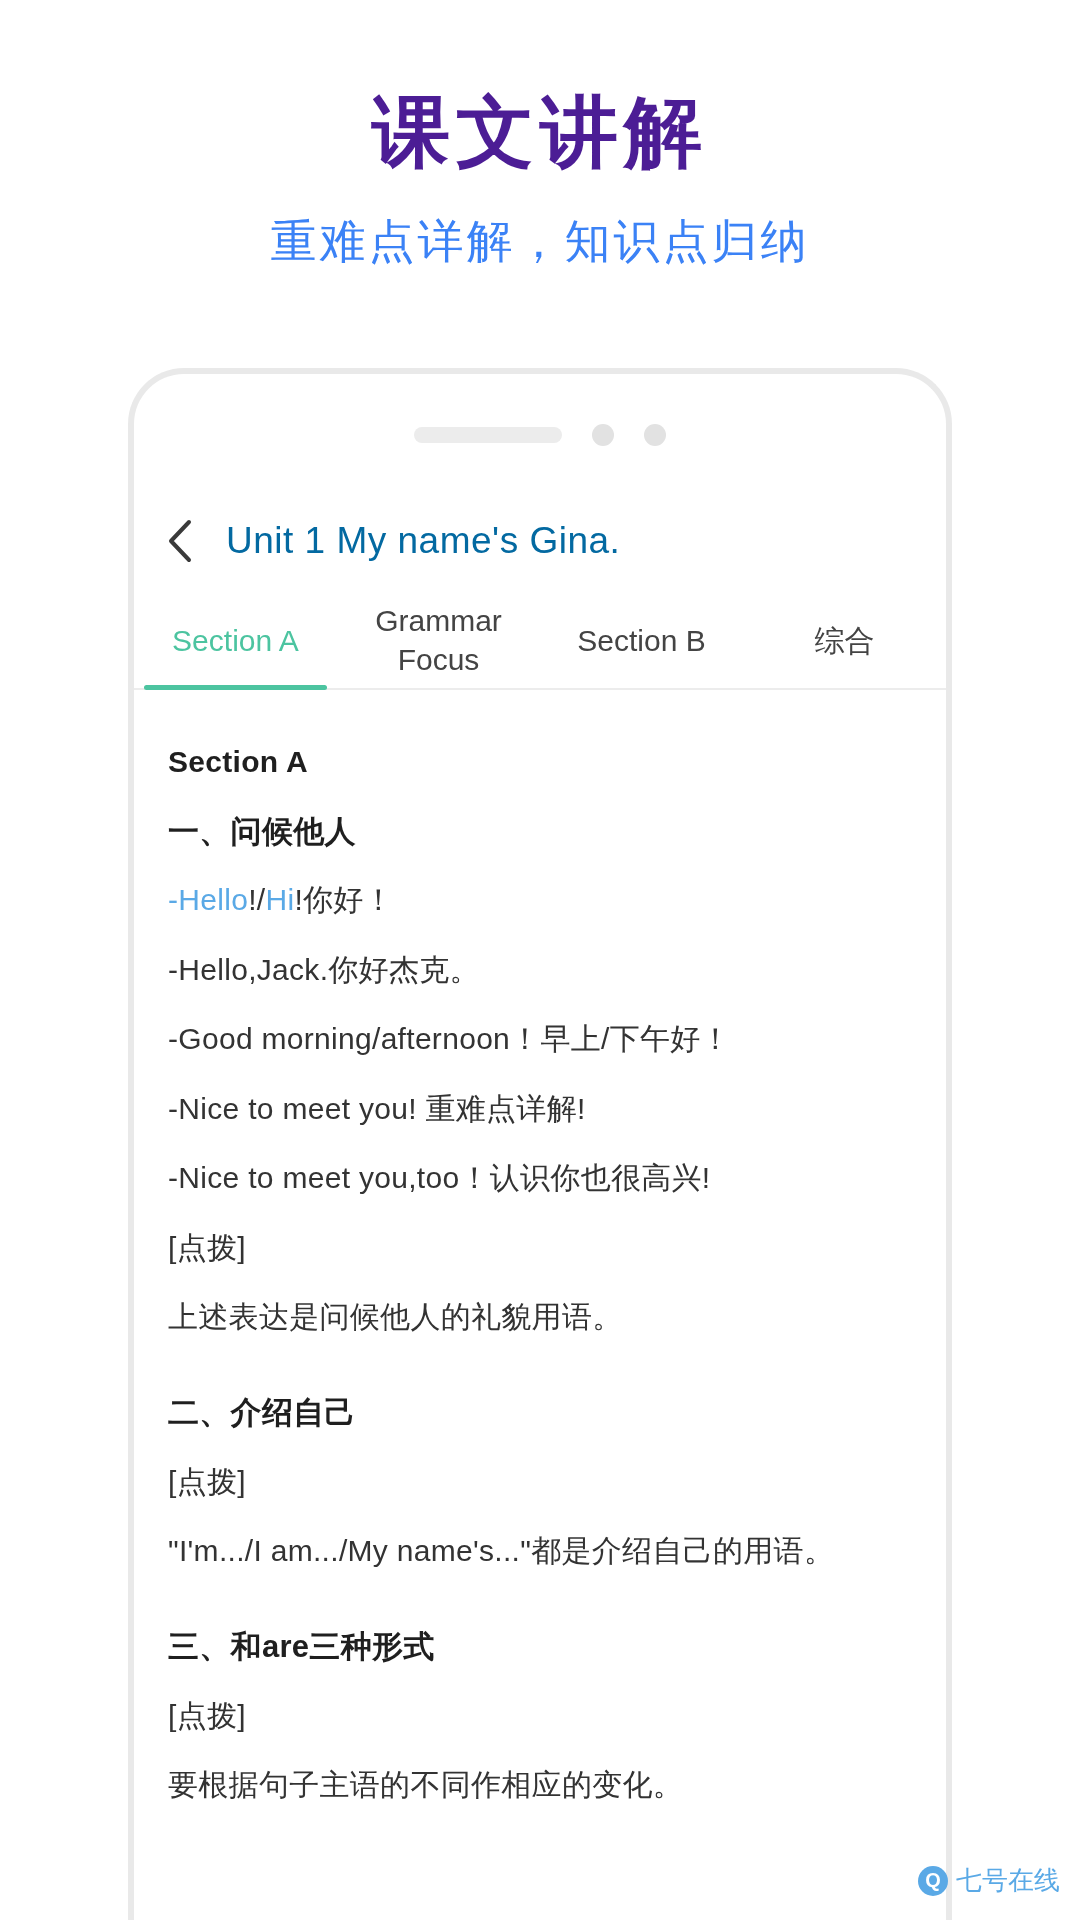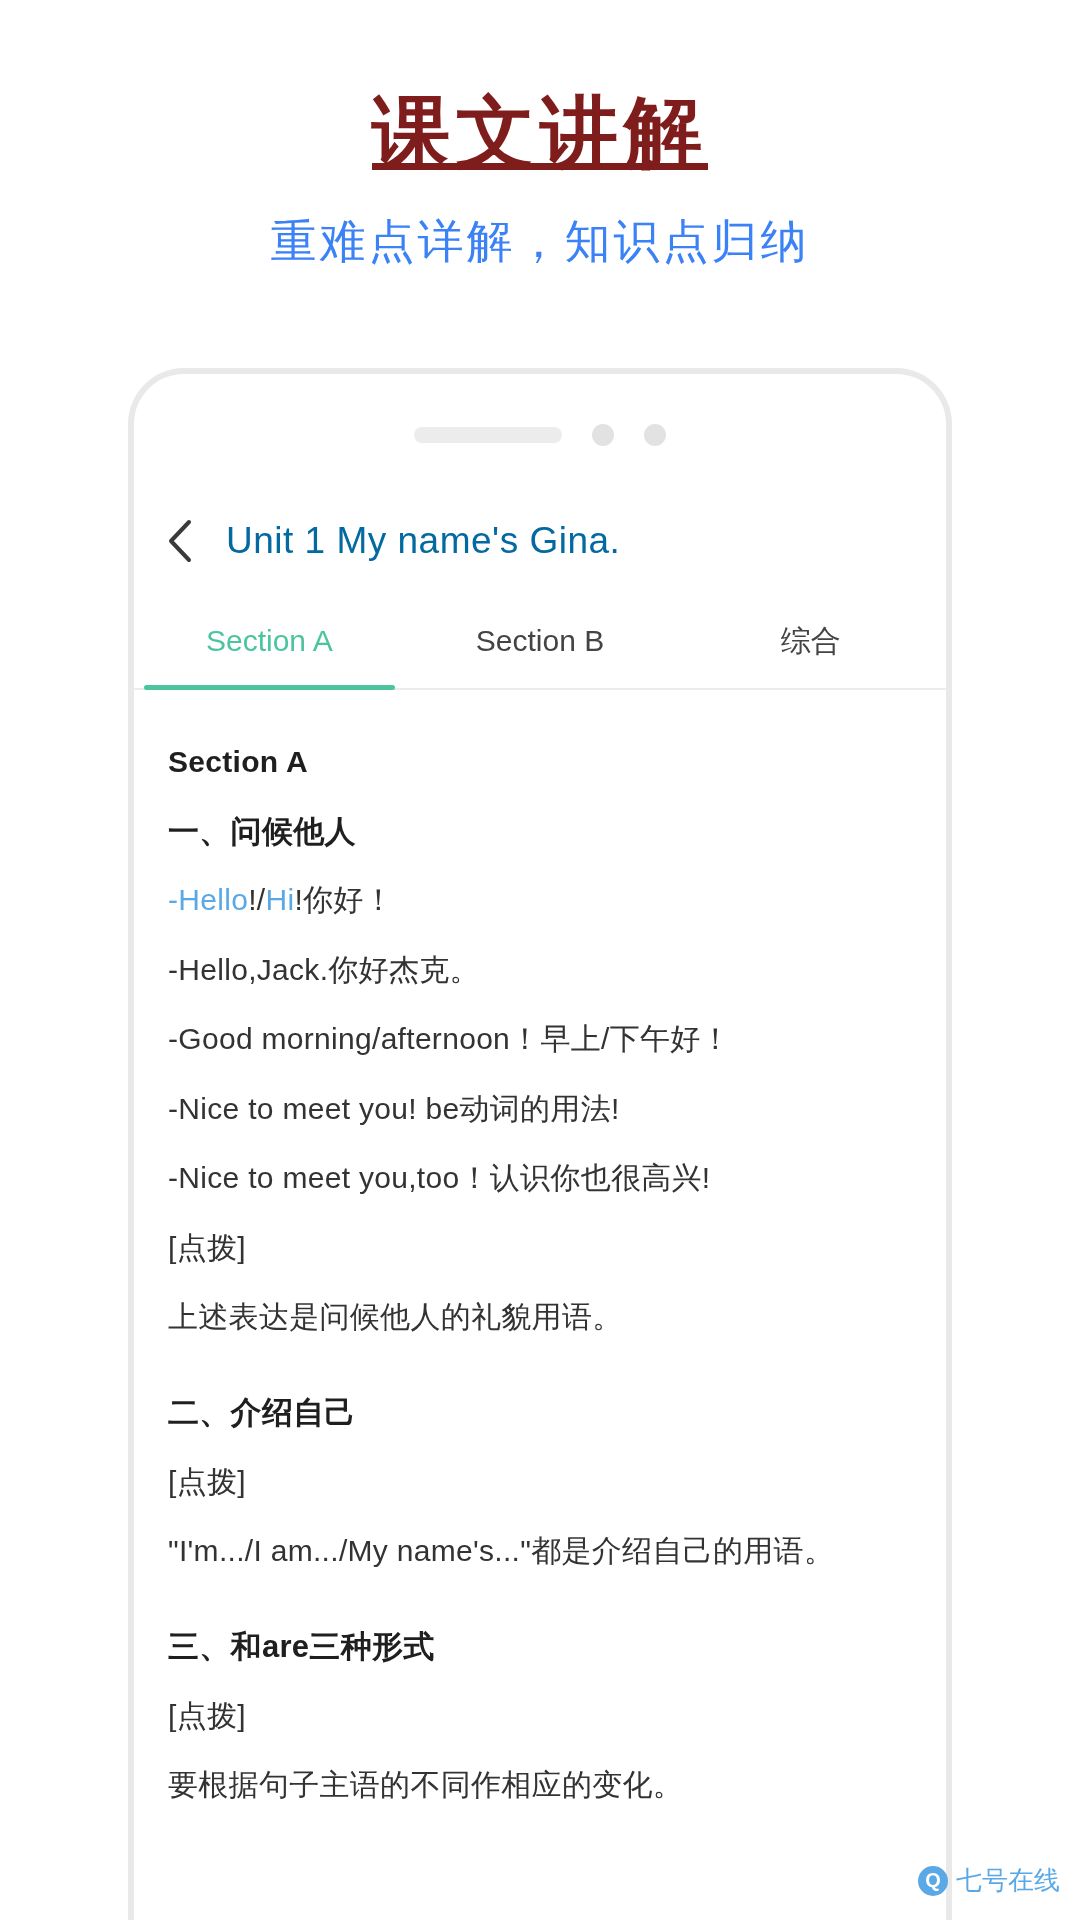--- a/index.html
+++ b/index.html
@@ -17,24 +17,23 @@
 
   
   .promo-title {
     position: absolute;
     top: 88px;
     left: 0;
     width: 1080px;
     text-align: center;
     font-size: 78px;
     font-weight: bold;
-    color: #7f1d1d;
+    color: #4c1d95;
     letter-spacing: 6px;
     line-height: 1.15;
-    text-decoration: underline;
   }
   .promo-sub {
     position: absolute;
     top: 212px;
     left: 0;
     width: 1080px;
     text-align: center;
     font-size: 46px;
     color: #3b82f6;
     letter-spacing: 3px;
@@ -221,38 +220,41 @@
       </svg>
     </div>
     <div class="nav-title">Unit 1 My name's Gina.</div>
   </div>
 
   <div class="tabs">
     <div class="tab active">
       <span>Section A</span>
     </div>
     <div class="tab">
+      <span>Grammar Focus</span>
+    </div>
+    <div class="tab">
       <span>Section B</span>
     </div>
     <div class="tab">
       <span>综合</span>
     </div>
   </div>
 
   <div class="content">
     <p class="line bold">Section A</p>
     <p class="line heading-cn">一、问候他人</p>
 
     <p class="line">
       <span class="hl">-Hello</span><span>!/</span><span class="hl">Hi</span><span>!你好！</span>
     </p>
 
     <p class="line">-Hello,Jack.你好杰克。</p>
     <p class="line">-Good morning/afternoon！早上/下午好！</p>
-    <p class="line">-Nice to meet you! be动词的用法!</p>
+    <p class="line">-Nice to meet you! 重难点详解!</p>
     <p class="line">-Nice to meet you,too！认识你也很高兴!</p>
     <p class="line">[点拨]</p>
     <p class="line">上述表达是问候他人的礼貌用语。</p>
 
     <p class="line heading-cn gap-top">二、介绍自己</p>
     <p class="line">[点拨]</p>
     <p class="line">"I'm.../I am.../My name's..."都是介绍自己的用语。</p>
 
     <p class="line heading-cn gap-top">三、和are三种形式</p>
     <p class="line">[点拨]</p>

